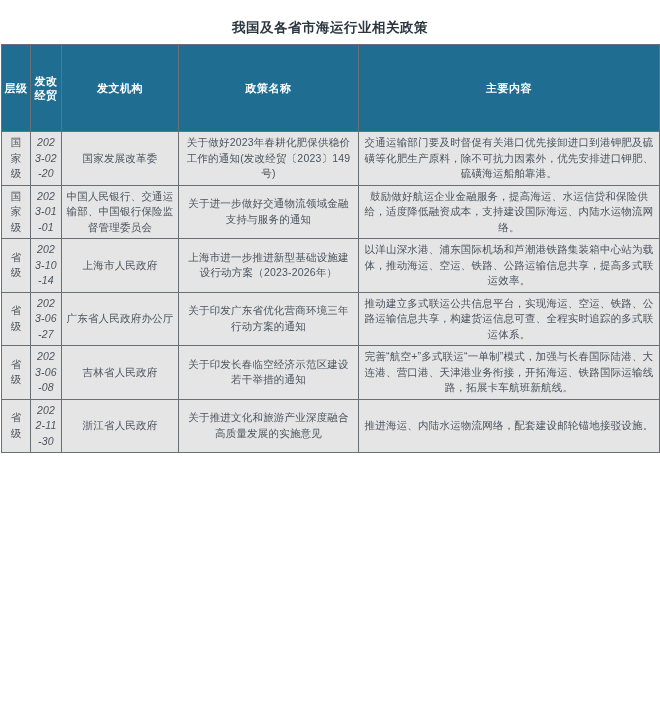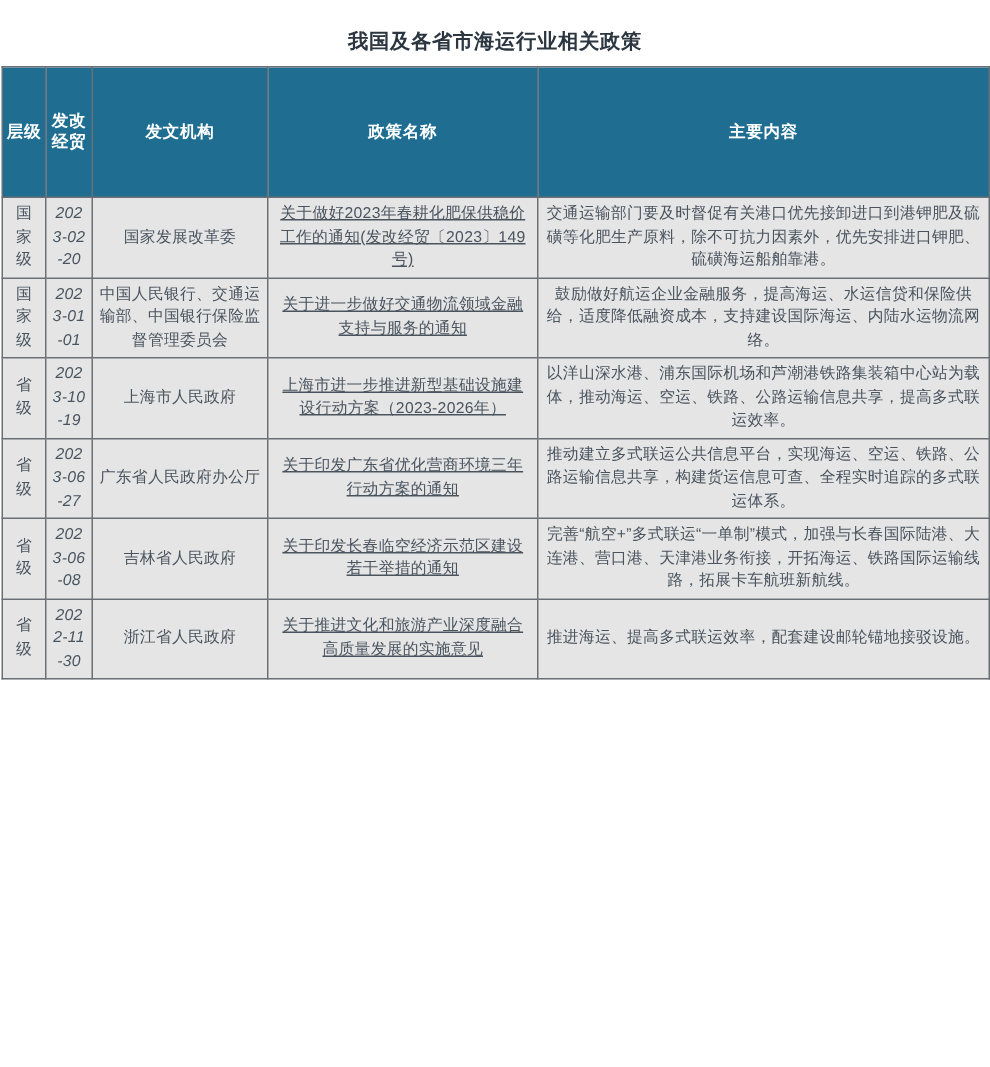--- a/index.html
+++ b/index.html
@@ -67,21 +67,21 @@
   td.date-cell {
     padding: 3px 1px;
     word-break: break-all;
     line-height: 14.5px;
   }
   td.date-cell {
     letter-spacing: 0;
     font-style: italic;
   }
   td.agency-cell { padding: 3px 6px; }
-  td.policy-cell { padding: 3px 7px; text-decoration: underline; }
+  td.policy-cell { padding: 3px 7px; }
   td.content-cell {
     padding: 4px 9px;
     text-align: center;
   }
   col.c-level   { width: 29px;  }
   col.c-date    { width: 31px;  }
   col.c-agency  { width: 117px; }
   col.c-policy  { width: 180px; }
   col.c-content { width: 301px; }
 </style>
@@ -121,21 +121,21 @@
     </tr>
     <tr>
       <td class="level-cell">国家级</td>
       <td class="date-cell">2023-01-01</td>
       <td class="agency-cell">中国人民银行、交通运输部、中国银行保险监督管理委员会</td>
       <td class="policy-cell">关于进一步做好交通物流领域金融支持与服务的通知</td>
       <td class="content-cell">鼓励做好航运企业金融服务，提高海运、水运信贷和保险供给，适度降低融资成本，支持建设国际海运、内陆水运物流网络。</td>
     </tr>
     <tr>
       <td class="level-cell">省级</td>
-      <td class="date-cell">2023-10-19</td>
+      <td class="date-cell">2023-10-14</td>
       <td class="agency-cell">上海市人民政府</td>
       <td class="policy-cell">上海市进一步推进新型基础设施建设行动方案（2023-2026年）</td>
       <td class="content-cell">以洋山深水港、浦东国际机场和芦潮港铁路集装箱中心站为载体，推动海运、空运、铁路、公路运输信息共享，提高多式联运效率。</td>
     </tr>
     <tr>
       <td class="level-cell">省级</td>
       <td class="date-cell">2023-06-27</td>
       <td class="agency-cell">广东省人民政府办公厅</td>
       <td class="policy-cell">关于印发广东省优化营商环境三年行动方案的通知</td>
       <td class="content-cell">推动建立多式联运公共信息平台，实现海运、空运、铁路、公路运输信息共享，构建货运信息可查、全程实时追踪的多式联运体系。</td>
@@ -145,16 +145,16 @@
       <td class="date-cell">2023-06-08</td>
       <td class="agency-cell">吉林省人民政府</td>
       <td class="policy-cell">关于印发长春临空经济示范区建设若干举措的通知</td>
       <td class="content-cell">完善“航空+”多式联运“一单制”模式，加强与长春国际陆港、大连港、营口港、天津港业务衔接，开拓海运、铁路国际运输线路，拓展卡车航班新航线。</td>
     </tr>
     <tr>
       <td class="level-cell">省级</td>
       <td class="date-cell">2022-11-30</td>
       <td class="agency-cell">浙江省人民政府</td>
       <td class="policy-cell">关于推进文化和旅游产业深度融合高质量发展的实施意见</td>
-      <td class="content-cell">推进海运、提高多式联运效率，配套建设邮轮锚地接驳设施。</td>
+      <td class="content-cell">推进海运、内陆水运物流网络，配套建设邮轮锚地接驳设施。</td>
     </tr>
   </tbody>
 </table>
 
 </body></html>

